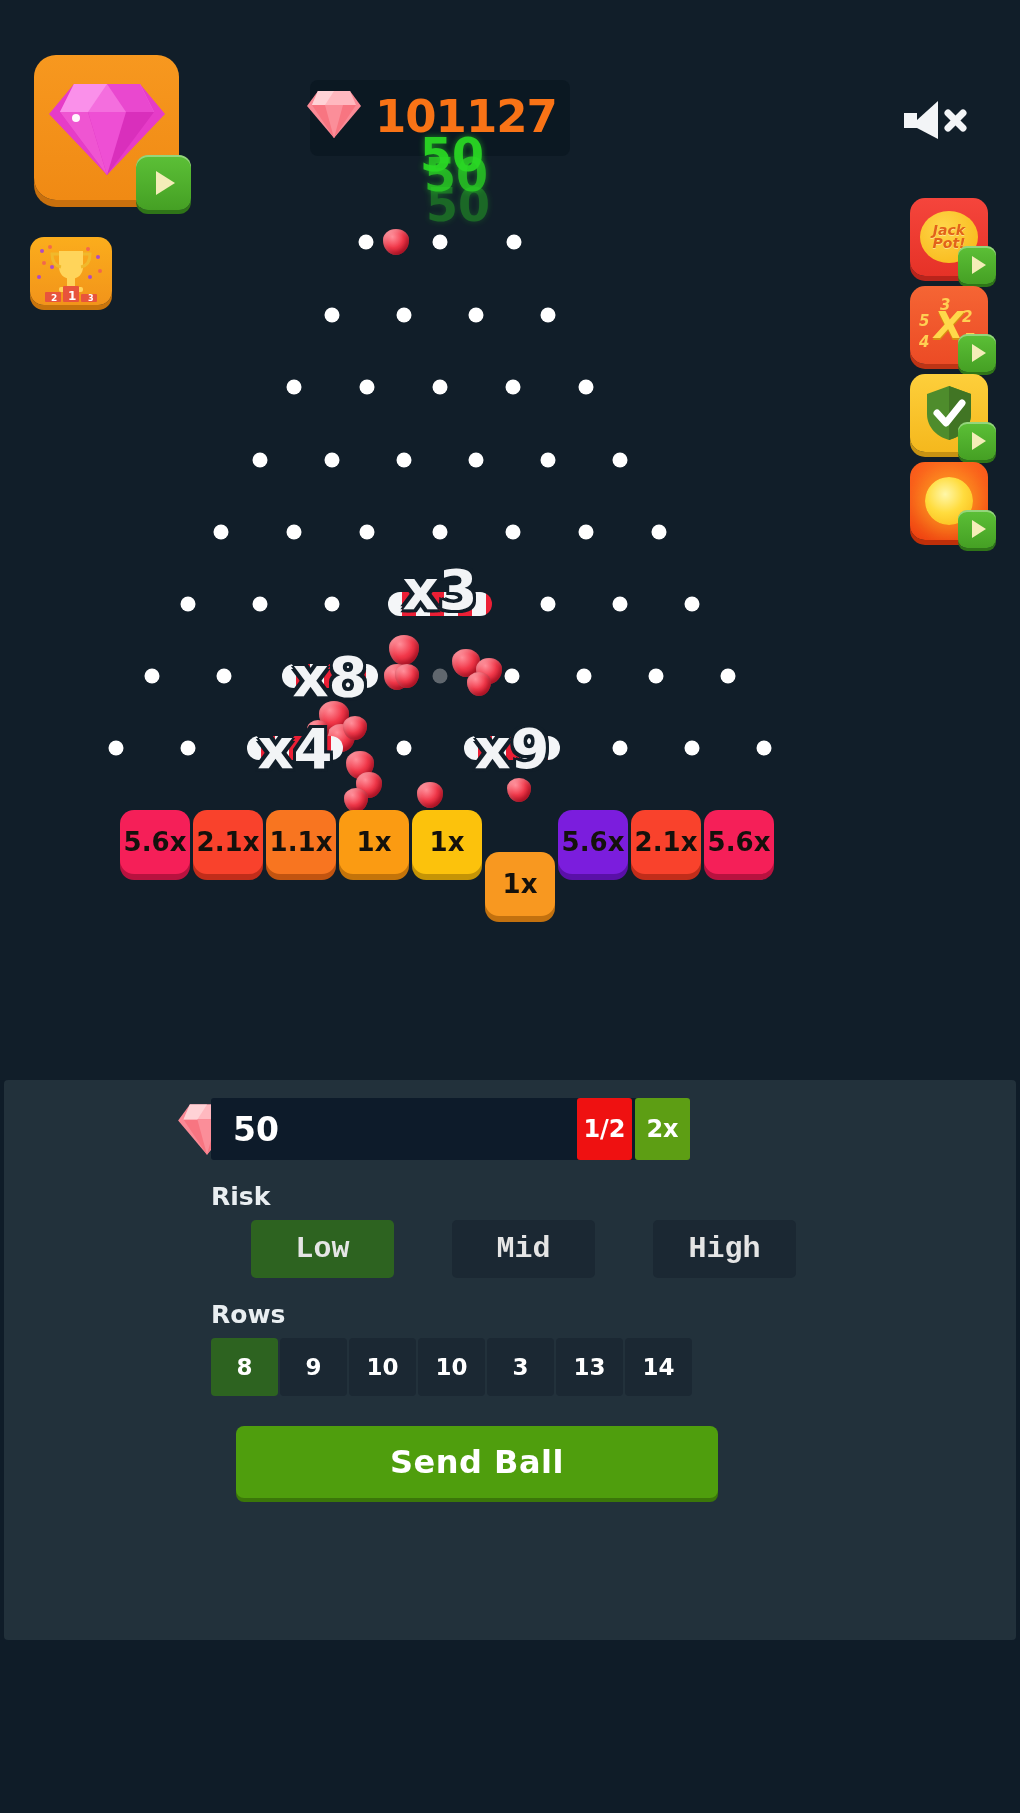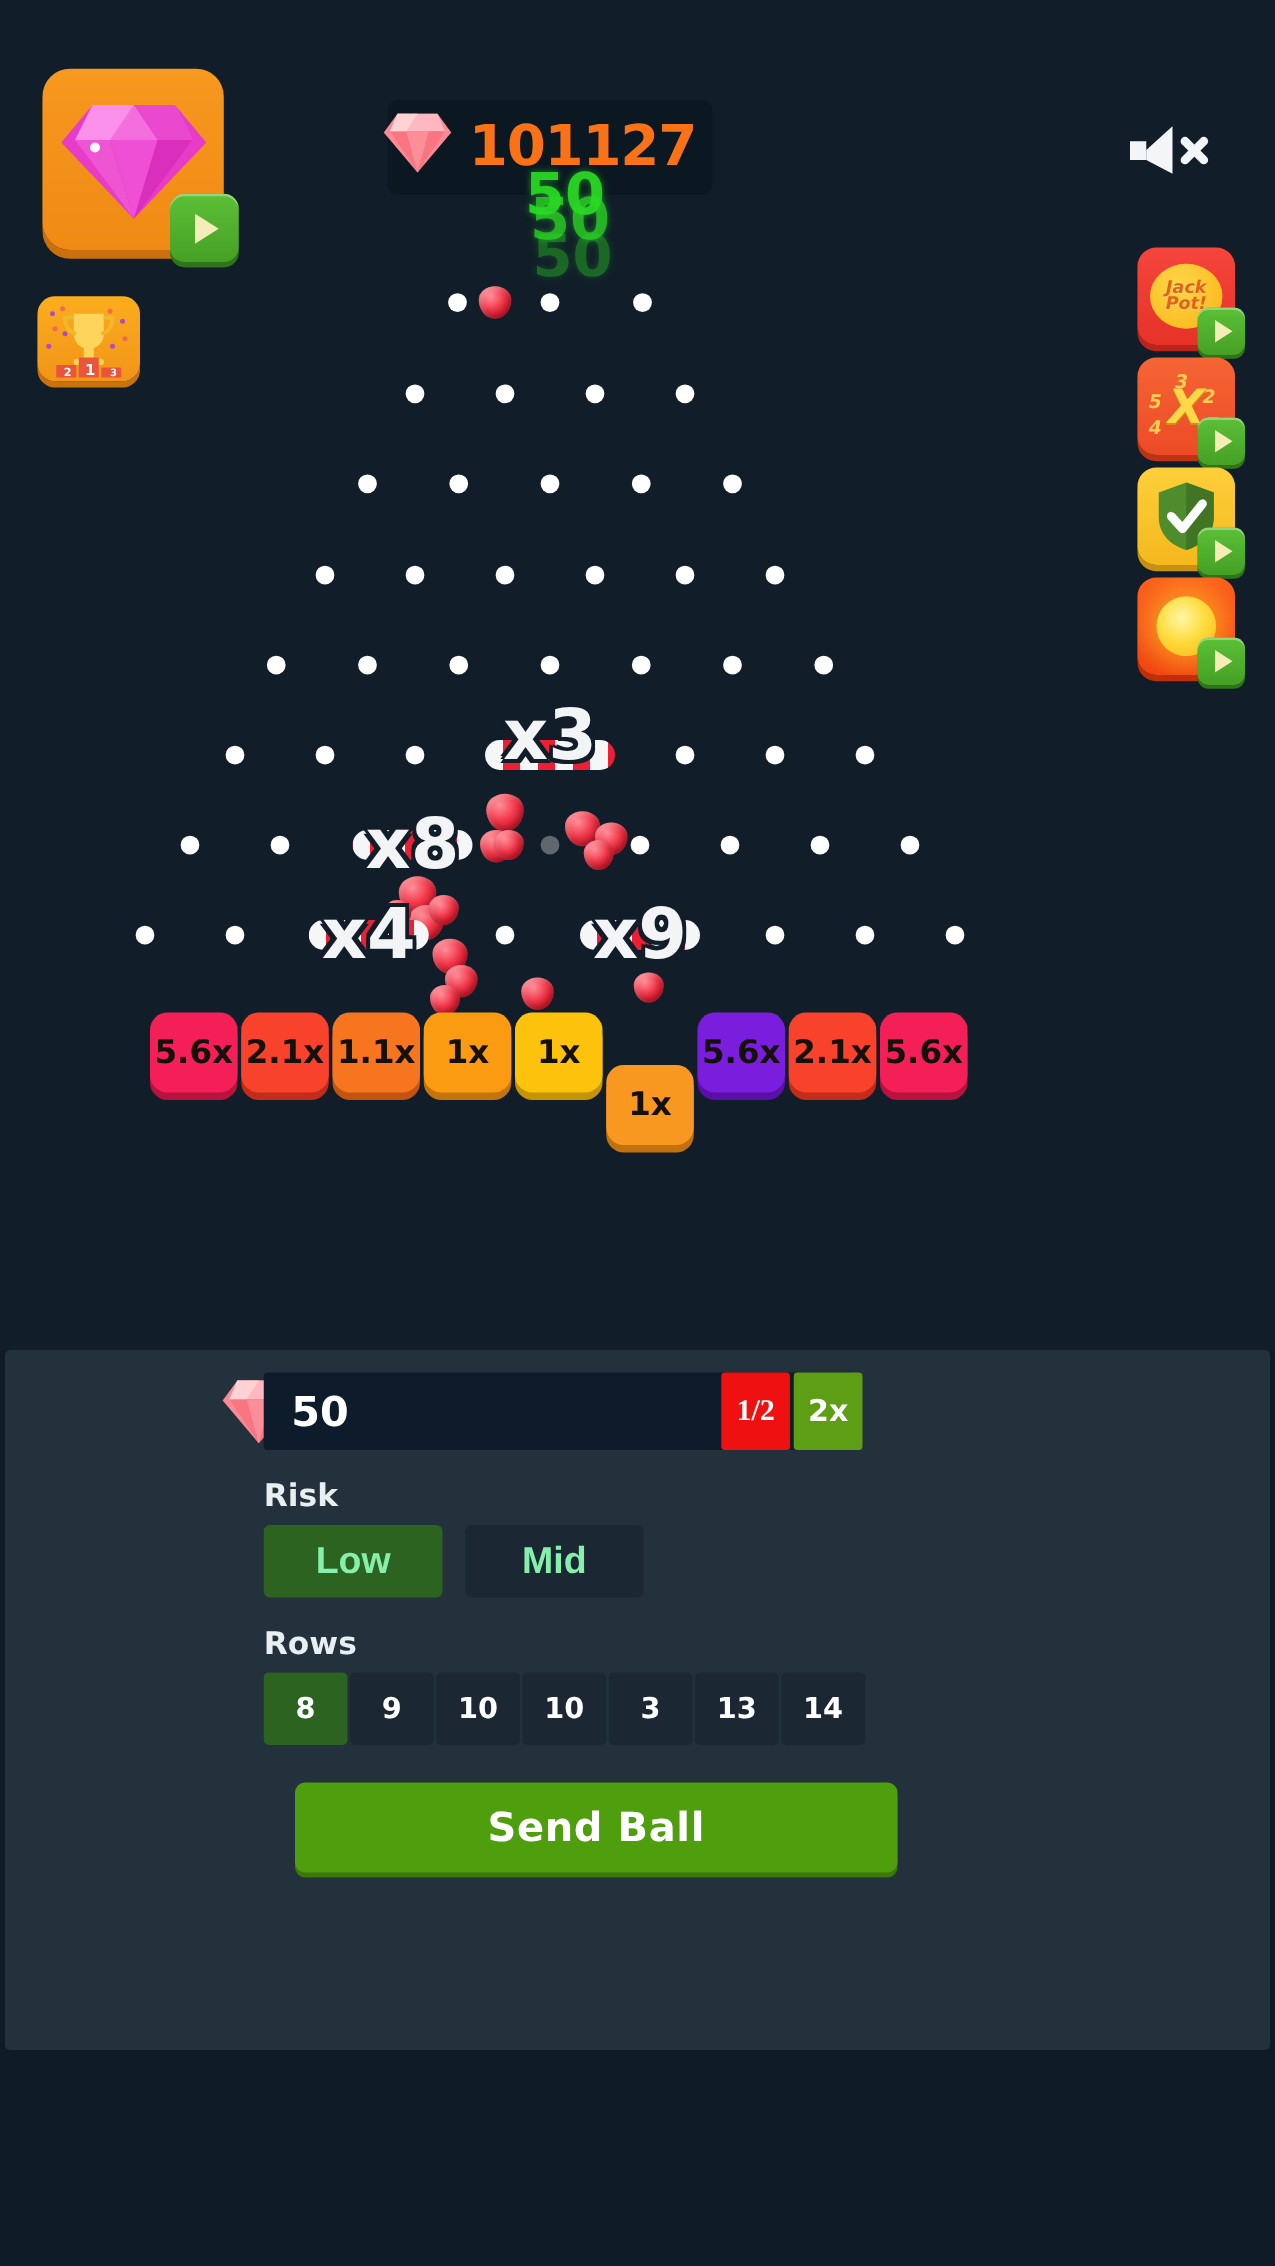--- a/index.html
+++ b/index.html
@@ -223,31 +223,32 @@
     outline: none;
   }
   .btn-half, .btn-double {
     position: absolute; top: 0;
     width: 55px; height: 62px;
     display: flex; align-items: center; justify-content: center;
     font-size: 24px; font-weight: 700; color: #ffffff;
     font-family: "DejaVu Sans", sans-serif;
     border-radius: 3px;
   }
-  .btn-half   { left: 366px; background: #ef1111; font-family: Liberation Serif, serif; }
+  .btn-half   { left: 366px; background: #ef1111; }
   .btn-double { left: 424px; background: #5d9e14; }
 
   .risk-row { display: flex; gap: 18px; margin-bottom: 22px; }
   .risk-btn {
     width: 143px; height: 58px;
     border-radius: 5px;
     background: #1b2833;
     display: flex; align-items: center; justify-content: center;
-    font-size: 30px; font-weight: 700; color: #86efac;
-    font-family: Liberation Sans, sans-serif;
+    font-size: 30px; font-weight: 700; color: #e5e5e5;
+    font-family: Liberation Mono, monospace;
+    margin-left: 40px;
   }
   .risk-btn.active { background: #2d6320; }
 
   .rows-row { display: flex; gap: 2px; margin-bottom: 30px; }
   .row-btn {
     width: 67px; height: 58px;
     border-radius: 4px;
     background: #1b2833;
     display: flex; align-items: center; justify-content: center;
     font-size: 23px; font-weight: 700; color: #ffffff;
@@ -499,20 +500,21 @@
         </svg>
         <input class="price-input" type="text" value="50" style="">
         <div class="btn-half">1/2</div>
         <div class="btn-double">2x</div>
       </div>
 
       <div class="field-label">Risk</div>
       <div class="risk-row" id="risk-row">
           <div class="risk-btn active">Low</div>
           <div class="risk-btn">Mid</div>
+          <div class="risk-btn">High</div>
         </div>
 
       <div class="field-label">Rows</div>
       <div class="rows-row" id="rows-row">
           <div class="row-btn active">8</div>
           <div class="row-btn">9</div>
           <div class="row-btn">10</div>
           <div class="row-btn">10</div>
           <div class="row-btn">3</div>
           <div class="row-btn">13</div>

